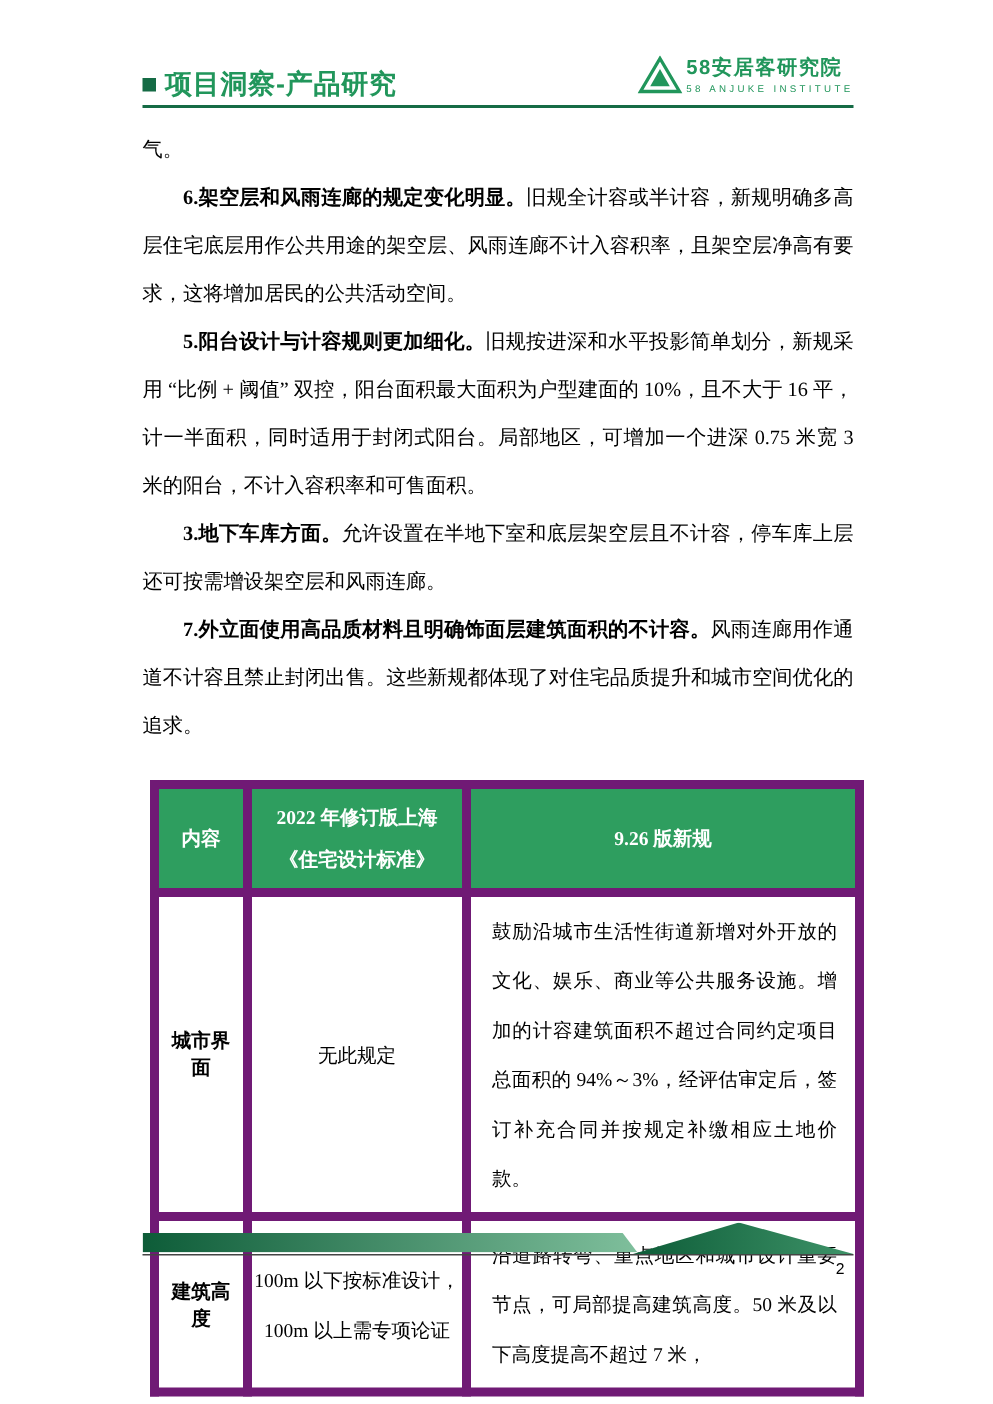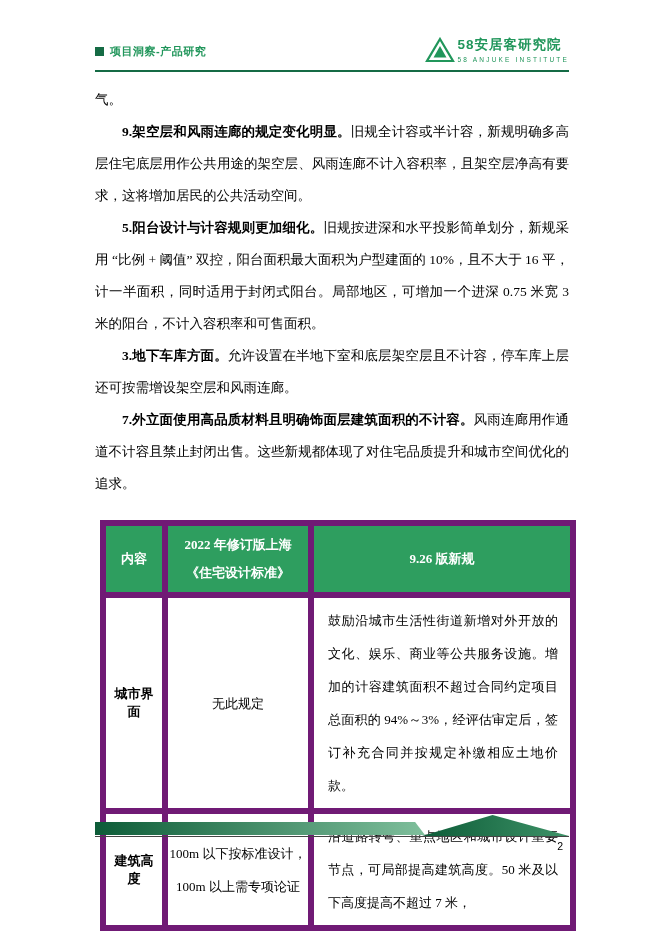--- a/index.html
+++ b/index.html
@@ -11,21 +11,21 @@
   }
 
   
   .header {
     position: absolute; top: 36px; left: 95px; right: 93px;
     display: flex; justify-content: space-between; align-items: flex-start;
     font-family: "Liberation Sans", sans-serif;
   }
   .header-left { display: flex; align-items: center; margin-top: 8px; }
   .sq { width: 9px; height: 9px; background: var(--rule_green); display: inline-block; margin-right: 6px; }
-  .section-label { color: var(--brand_green); font-weight: bold; font-size: 11px; letter-spacing: 0.5px; }
+  .section-label { color: var(--brand_green); font-weight: bold; font-size: 18px; letter-spacing: 0.5px; }
   .header-logo { display: flex; align-items: center; gap: 2px; }
   .logo-title { color: var(--brand_green); font-weight: bold; font-size: 13.5px; letter-spacing: 1px; }
   .logo-subtitle { color: var(--brand_green); font-size: 6.5px; letter-spacing: 2.2px; margin-top: 2px; }
   .header-rule { position: absolute; top: 70px; left: 95px; right: 93px; border-top: 2.5px solid var(--rule_green); }
 
   
   .body-text {
     position: absolute; top: 84px; left: 95px; width: 474px;
     font-size: 13.5px; line-height: 32px; color: #000;
     text-align: justify;
@@ -85,21 +85,21 @@
       <div class="logo-text">
         <div class="logo-title">58安居客研究院</div>
         <div class="logo-subtitle">58 ANJUKE INSTITUTE</div>
       </div>
     </div>
   </header>
   <div class="header-rule"></div>
 
   <main class="body-text">
     <p class="frag">气。</p>
-    <p class="para"><b>9.架空层和风雨连廊的规定变化明显。</b><span>旧规全计容或半计容，新规明确多高层住宅底层用作公共用途的架空层、风雨连廊不计入容积率，且架空层净高有要求，这将增加居民的公共活动空间。</span></p>
+    <p class="para"><b>6.架空层和风雨连廊的规定变化明显。</b><span>旧规全计容或半计容，新规明确多高层住宅底层用作公共用途的架空层、风雨连廊不计入容积率，且架空层净高有要求，这将增加居民的公共活动空间。</span></p>
     <p class="para"><b>5.阳台设计与计容规则更加细化。</b><span>旧规按进深和水平投影简单划分，新规采用 “比例 + 阈值” 双控，阳台面积最大面积为户型建面的 10%，且不大于 16 平，计一半面积，同时适用于封闭式阳台。局部地区，可增加一个进深 0.75 米宽 3 米的阳台，不计入容积率和可售面积。</span></p>
     <p class="para"><b>3.地下车库方面。</b><span>允许设置在半地下室和底层架空层且不计容，停车库上层还可按需增设架空层和风雨连廊。</span></p>
     <p class="para"><b>7.外立面使用高品质材料且明确饰面层建筑面积的不计容。</b><span>风雨连廊用作通道不计容且禁止封闭出售。这些新规都体现了对住宅品质提升和城市空间优化的追求。</span></p>
   </main>
 
   <table class="cmp-table">
     <colgroup>
       <col style="width:62px">
       <col style="width:146px">
       <col style="width:262px">

